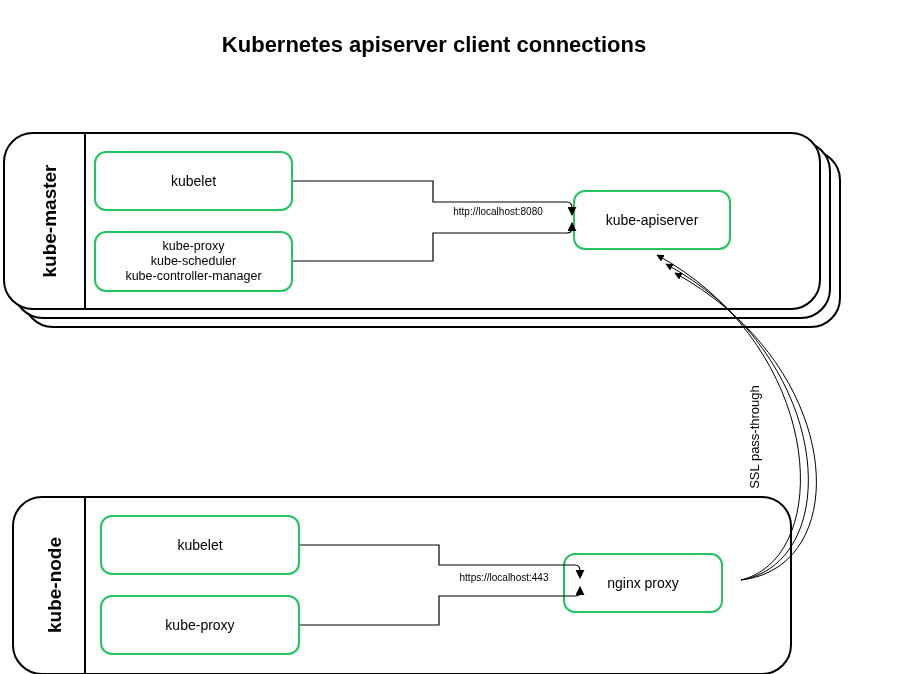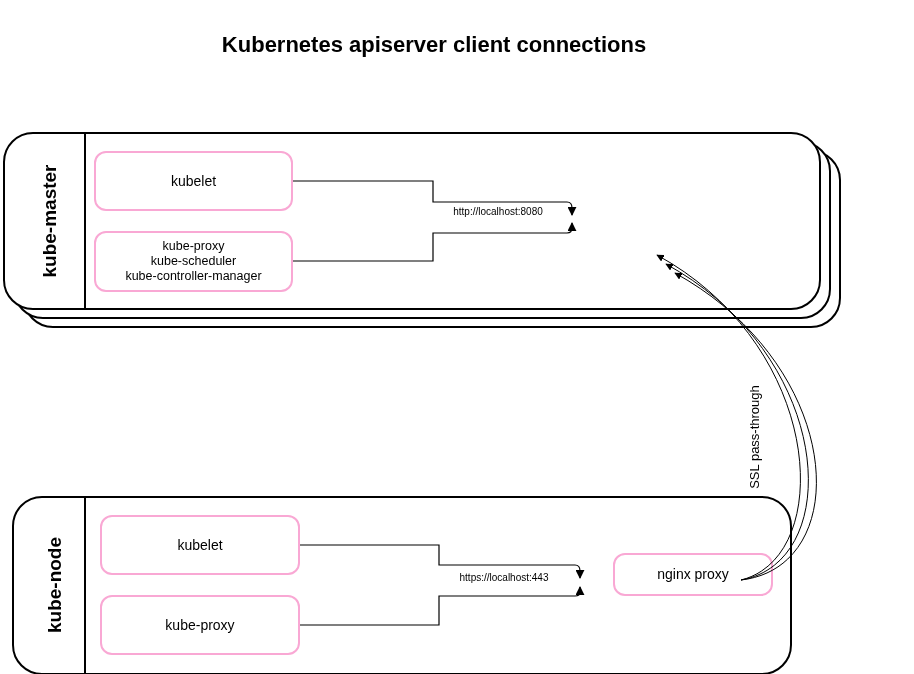--- a/index.html
+++ b/index.html
@@ -14,21 +14,21 @@
   .cluster{
     position:absolute;background:#ffffff;border:2px solid #000;border-radius:30px;
     box-sizing:border-box;
   }
   .divider{position:absolute;width:2px;background:#000;}
   .cluster-label{
     position:absolute;transform:translate(-50%,-50%) rotate(-90deg);
     transform-origin:center;font-size:19px;font-weight:bold;white-space:nowrap;
   }
   .pbox{
-    position:absolute;background:#ffffff;border:2px solid #f9a8d4;border-radius:12px;
+    position:absolute;background:#ffffff;border:2px solid #22c55e;border-radius:12px;
     box-sizing:border-box;display:flex;align-items:center;justify-content:center;
     text-align:center;font-size:14px;line-height:15px;
   }
   .pbox.small{font-size:12.5px;}
   .pbox .line{display:block;}
   .edge-label{
     position:absolute;transform:translate(-50%,-50%);font-size:10px;white-space:nowrap;
   }
   .edge-label.vertical{transform:translate(-50%,-50%) rotate(-90deg);font-size:13px;}
   svg.wires{position:absolute;left:0;top:0;pointer-events:none;}
@@ -49,32 +49,35 @@
   <div class="pbox" style="left:94px;top:139px;width:199px;height:60px;">
     <span>kubelet</span>
   </div>
   <div class="pbox small" style="left:94px;top:219px;width:199px;height:61px;">
     <span>
       <span class="line">kube-proxy</span>
       <span class="line">kube-scheduler</span>
       <span class="line">kube-controller-manager</span>
     </span>
   </div>
+  <div class="pbox" style="left:573px;top:178px;width:158px;height:60px;">
+    <span>kube-apiserver</span>
+  </div>
 
   <div class="cluster" style="left:12px;top:484px;width:780px;height:179px;"></div>
   <div class="divider" style="left:84px;top:484px;height:179px;"></div>
   <div class="cluster-label" style="left:55px;top:573px;">kube-node</div>
 
   <div class="pbox" style="left:100px;top:503px;width:200px;height:60px;">
     <span>kubelet</span>
   </div>
   <div class="pbox" style="left:100px;top:583px;width:200px;height:60px;">
     <span>kube-proxy</span>
   </div>
-  <div class="pbox" style="left:613px;top:541px;width:160px;height:43px;">
+  <div class="pbox" style="left:563px;top:541px;width:160px;height:60px;">
     <span>nginx proxy</span>
   </div>
 
   <div class="edge-label" style="left:498px;top:199px;">http://localhost:8080</div>
   <div class="edge-label" style="left:504px;top:565px;">https://localhost:443</div>
   <div class="edge-label vertical" style="left:754px;top:425px;">SSL pass-through</div>
 
   <svg class="wires" width="914" height="674" viewBox="0 0 914 674">
     <defs>
       <marker id="arr" viewBox="0 0 10 10" refX="9" refY="5" markerWidth="7.5" markerHeight="7.5" orient="auto-start-reverse">

